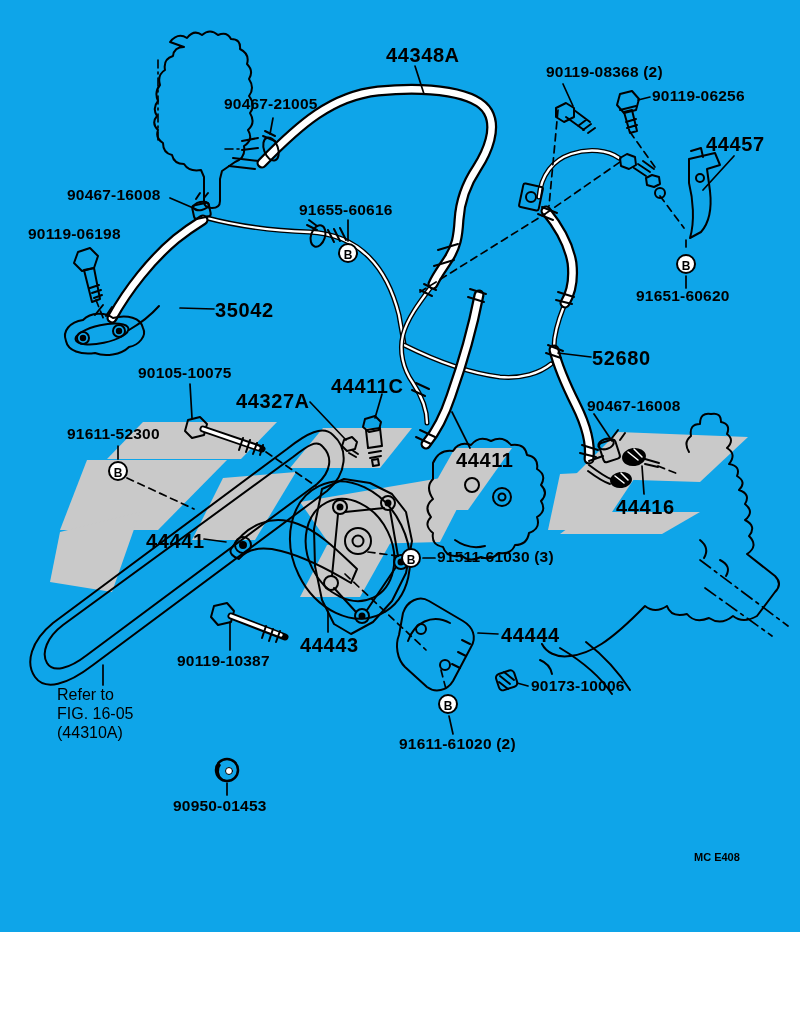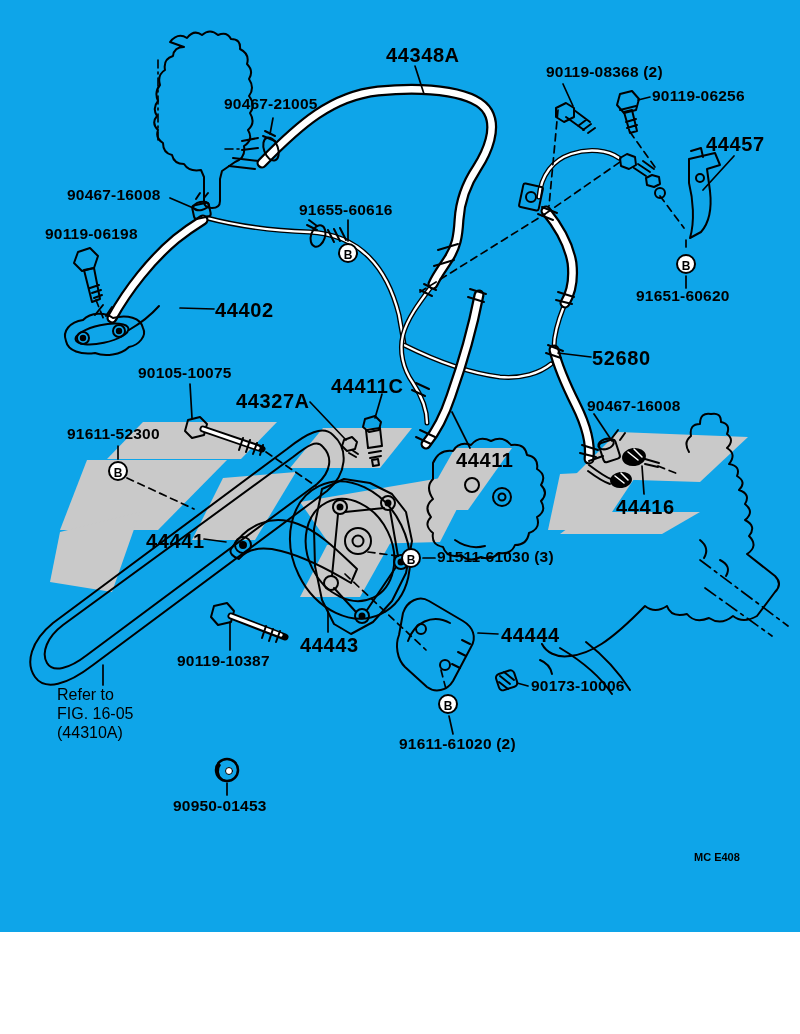--- a/index.html
+++ b/index.html
@@ -282,23 +282,23 @@
   </g>
 </svg>
 
 <div class="lbl lg" style="left:386px;top:45px">44348A</div>
 <div class="lbl" style="left:224px;top:96px">90467-21005</div>
 <div class="lbl" style="left:546px;top:64px">90119-08368 (2)</div>
 <div class="lbl" style="left:652px;top:88px">90119-06256</div>
 <div class="lbl lg" style="left:706px;top:134px">44457</div>
 <div class="lbl" style="left:67px;top:187px">90467-16008</div>
 <div class="lbl" style="left:299px;top:202px">91655-60616</div>
-<div class="lbl" style="left:45px;top:226px">90119-06198</div>
+<div class="lbl" style="left:28px;top:226px">90119-06198</div>
 <div class="lbl" style="left:636px;top:288px">91651-60620</div>
-<div class="lbl lg" style="left:215px;top:300px">44402</div>
+<div class="lbl lg" style="left:215px;top:300px">35042</div>
 <div class="lbl lg" style="left:592px;top:348px">52680</div>
 <div class="lbl" style="left:138px;top:365px">90105-10075</div>
 <div class="lbl lg" style="left:331px;top:376px">44411C</div>
 <div class="lbl lg" style="left:236px;top:391px">44327A</div>
 <div class="lbl" style="left:587px;top:398px">90467-16008</div>
 <div class="lbl" style="left:67px;top:426px">91611-52300</div>
 <div class="lbl lg" style="left:456px;top:450px">44411</div>
 <div class="lbl lg" style="left:616px;top:497px">44416</div>
 <div class="lbl lg" style="left:146px;top:531px">44441</div>
 <div class="lbl" style="left:437px;top:549px">91511-61030 (3)</div>

